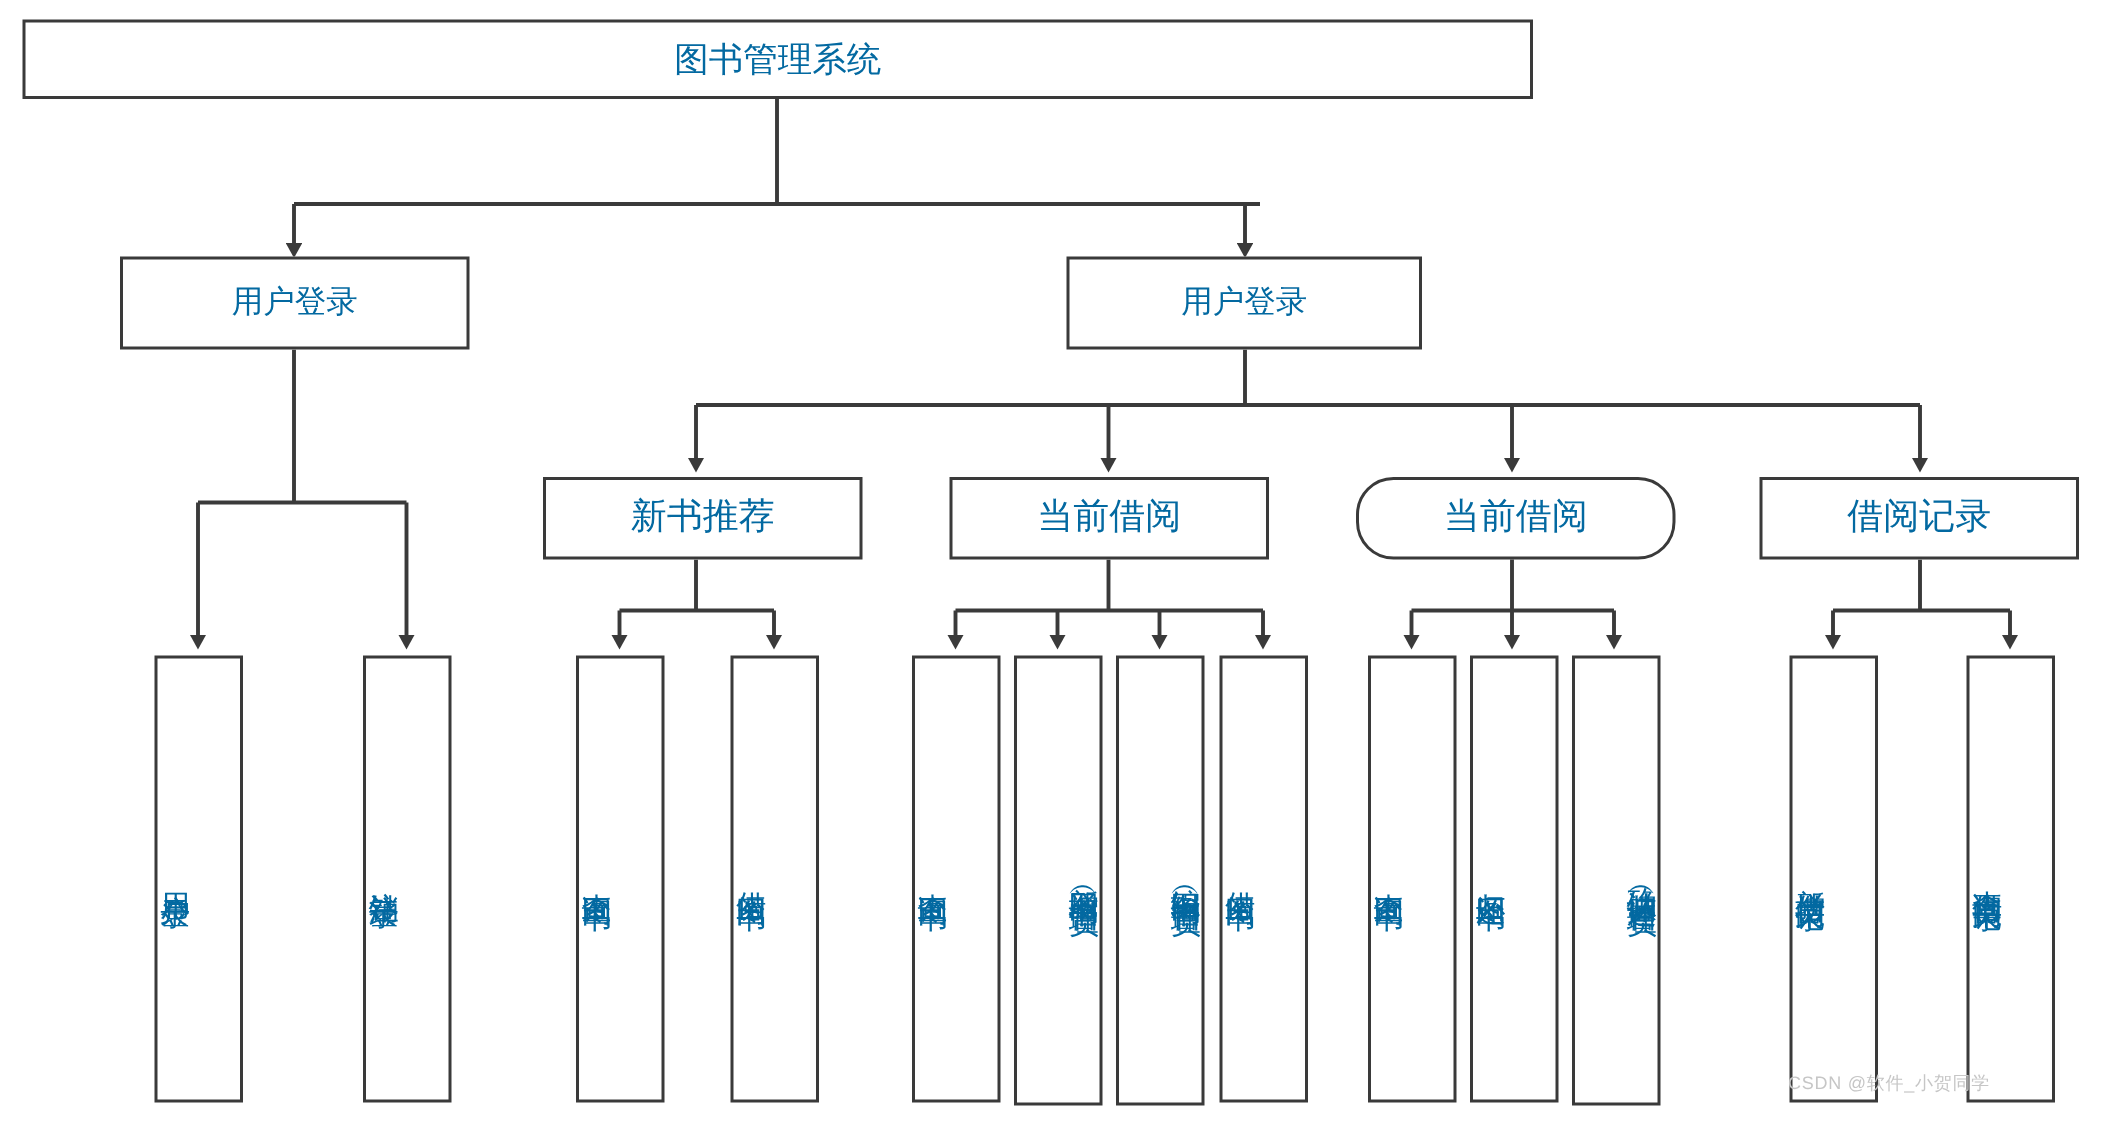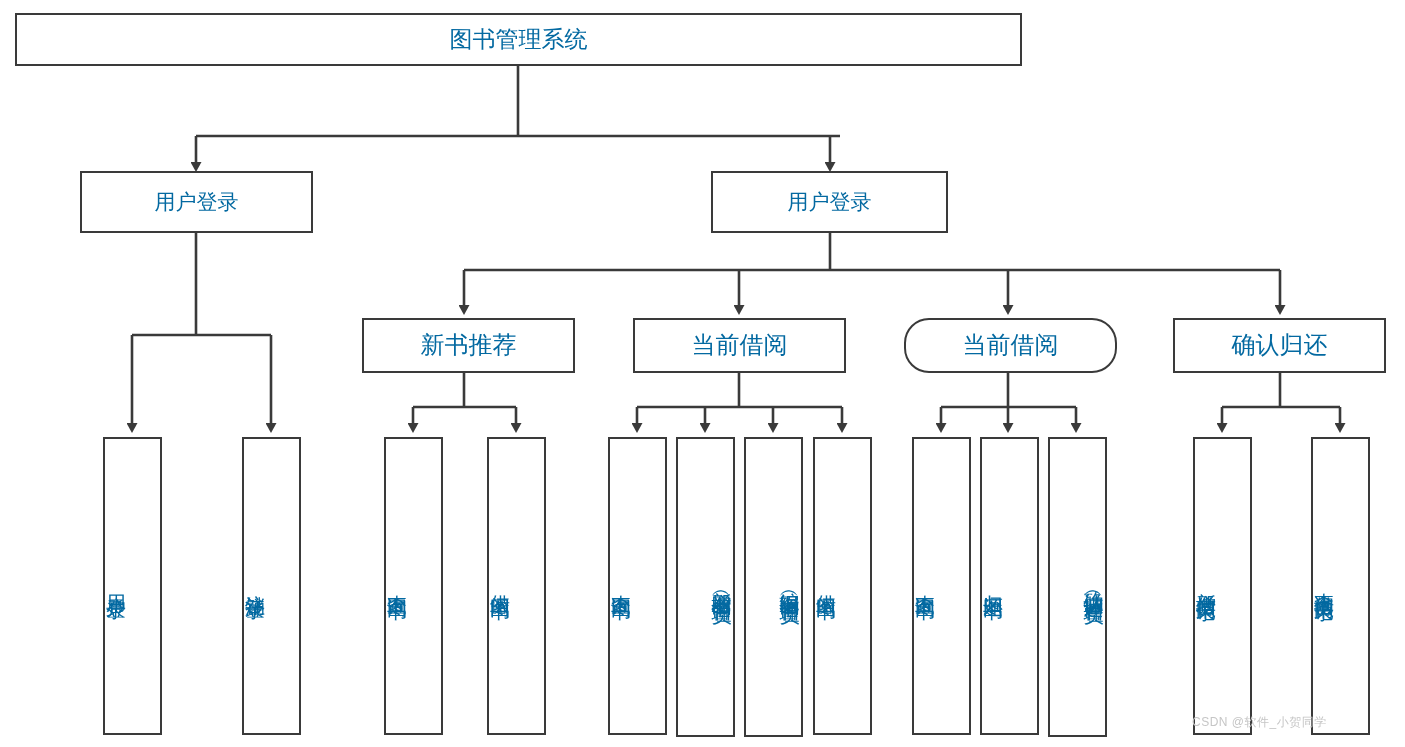--- a/index.html
+++ b/index.html
@@ -136,21 +136,21 @@
   <div class="node level2" style="left:362px; top:318px; width:213px; height:55px;">
     <span>新书推荐</span>
   </div>
   <div class="node level2" style="left:633px; top:318px; width:213px; height:55px;">
     <span>当前借阅</span>
   </div>
   <div class="node level2" style="left:904px; top:318px; width:213px; height:55px;border-radius:25px;">
     <span>当前借阅</span>
   </div>
   <div class="node level2" style="left:1173px; top:318px; width:213px; height:55px;">
-    <span>确认归还</span>
+    <span>借阅记录</span>
   </div>
 
   <div class="node leaf" style="left:103px; top:437px; width:59px; height:298px;">
     <span>用户登录</span>
   </div>
   <div class="node leaf" style="left:242px; top:437px; width:59px; height:298px;">
     <span>注销登录</span>
   </div>
 
   <div class="node leaf" style="left:384px; top:437px; width:59px; height:298px;">

